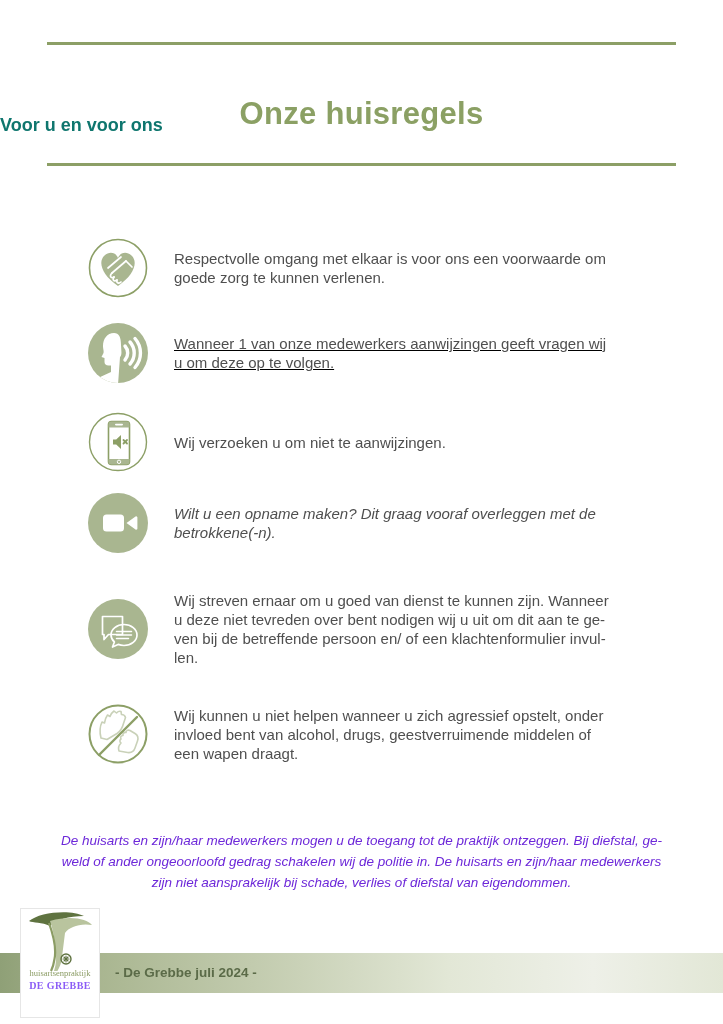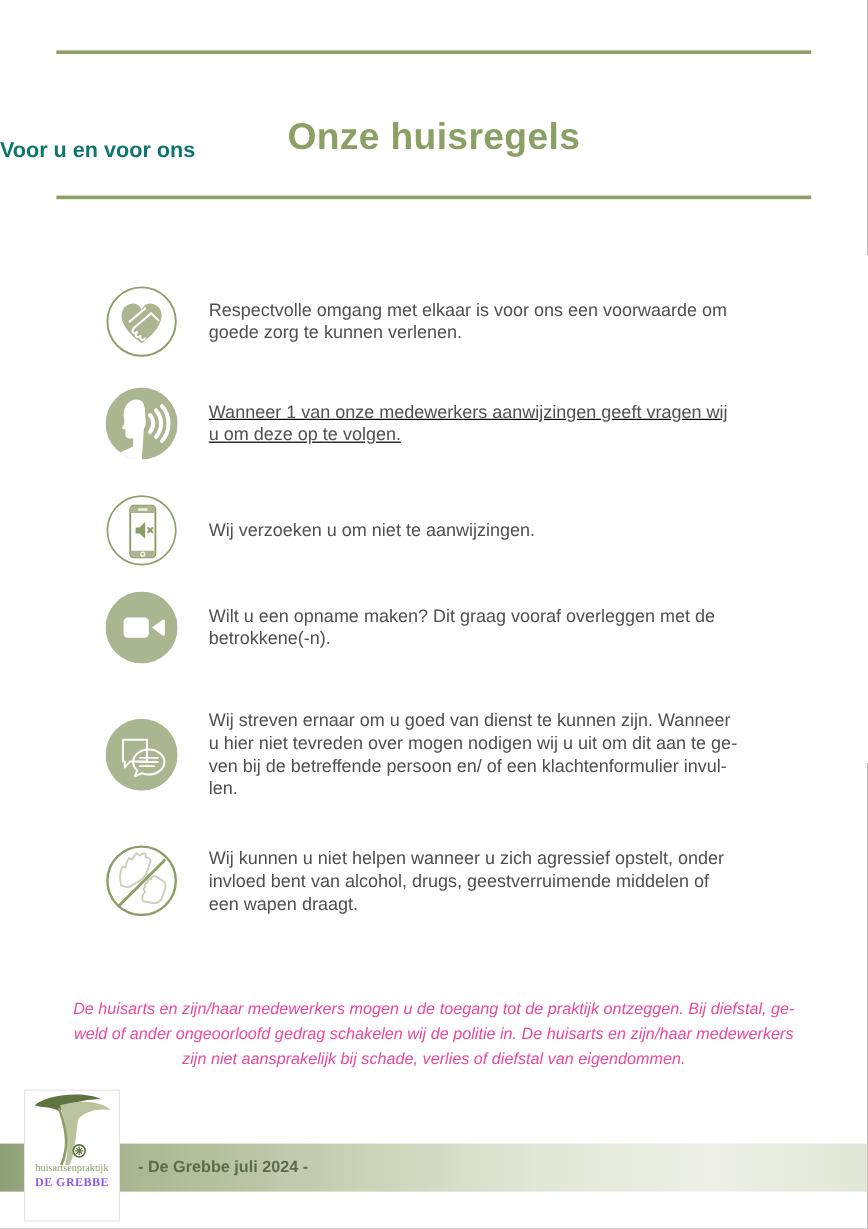--- a/index.html
+++ b/index.html
@@ -31,33 +31,33 @@
   }
   .rules{
     position:absolute;top:238px;left:88px;right:80px;
   }
   .rule-row{
     display:flex;align-items:center;gap:26px;
   }
   .rule-row.r1{margin-bottom:25px;}
   .rule-row.r2{margin-bottom:29px;text-decoration:underline;}
   .rule-row.r3{margin-bottom:21px;}
-  .rule-row.r4{margin-bottom:38px;}
+  .rule-row.r4{margin-bottom:38px;font-style:italic;}
   .rule-row.r5{margin-bottom:37px;}
   .rule-icon{flex:0 0 60px;width:60px;height:60px;}
   .rule-text{
     white-space:pre-line;
     font-size:15px;line-height:19px;color:#4f4f4f;
     width:462px;
   }
   .disclaimer{
     position:absolute;top:830px;left:55px;right:55px;
     text-align:center;
     font-style:italic;
-    font-size:13.5px;line-height:21px;color:#ec4899;
+    font-size:13.5px;line-height:21px;color:#6d28d9;
     white-space:pre-line;
   }
   .footer-band{
     position:absolute;left:0;right:0;top:953px;height:40px;
     background:linear-gradient(to right,
       #8fa077 0%, #a7b48e 12%, #c2cbae 35%,
       #e2e7d6 62%, #eef0e8 82%, #e2e7d6 100%);
   }
   .band-text{
     position:absolute;left:115px;top:953px;height:40px;
@@ -169,21 +169,21 @@
           <path d="M14.5 17.5 h20 v18 h-14 l-4.5 5 v-5 h-1.5 z"></path>
           <path d="M49 36 c0 5.8 -5.8 10.5 -13 10.5 c-2.1 0 -4.1 -0.4 -5.9 -1.1 l-5.6 2.6 l1.9 -5 c-2.1 -1.9 -3.4 -4.3 -3.4 -7 c0 -5.8 5.8 -10.5 13 -10.5 s13 4.7 13 10.5 z"></path>
         </g>
         <g stroke="#ffffff" stroke-width="1.5" stroke-linecap="round">
           <path d="M28.5 32.5 h15"></path>
           <path d="M28.5 36 h15"></path>
           <path d="M28.5 39.5 h12"></path>
         </g>
       </svg>
       <div class="rule-text">Wij streven ernaar om u goed van dienst te kunnen zijn. Wanneer
-u hier niet tevreden over mogen nodigen wij u uit om dit aan te ge-
+u deze niet tevreden over bent nodigen wij u uit om dit aan te ge-
 ven bij de betreffende persoon en/ of een klachtenformulier invul-
 len.</div>
     </div>
 
     <div class="rule-row r6">
       <svg class="rule-icon" viewBox="0 0 60 60">
         <circle cx="30" cy="30" r="28.5" fill="#ffffff" stroke="#8c9f66" stroke-width="2"></circle>
         <g fill="none" stroke="#c9d1b8" stroke-width="1.6" stroke-linecap="round" stroke-linejoin="round">
           <path d="M13 34 c-1.5 -6 -1 -12 1 -16 l2.5 1 c0.5 -3 1.5 -6 3 -8 l2.5 1.5 c1 -2.5 2.5 -4.5 4 -5.5 l2.5 2 c1.5 -1.5 3 -2 4.5 -1.5 l0.5 3 c2 0 3.5 1 4 3 l-2 6 c-1 4 -3.5 8 -6.5 10 l-10 6 z"></path>
           <path d="M31 47 c-1 -3 0 -6 2 -8 c-1.5 -1 -1.5 -3 0 -4 c-1 -1.5 0 -3.5 2 -3.5 c-0.5 -2 1 -3.5 3 -3 c0 -2 2 -3 4 -2 l5 3 c2.5 1.5 3.5 4.5 2.5 7.5 l-2.5 7 c-1 3 -4 5 -7.5 4.5 z"></path>

